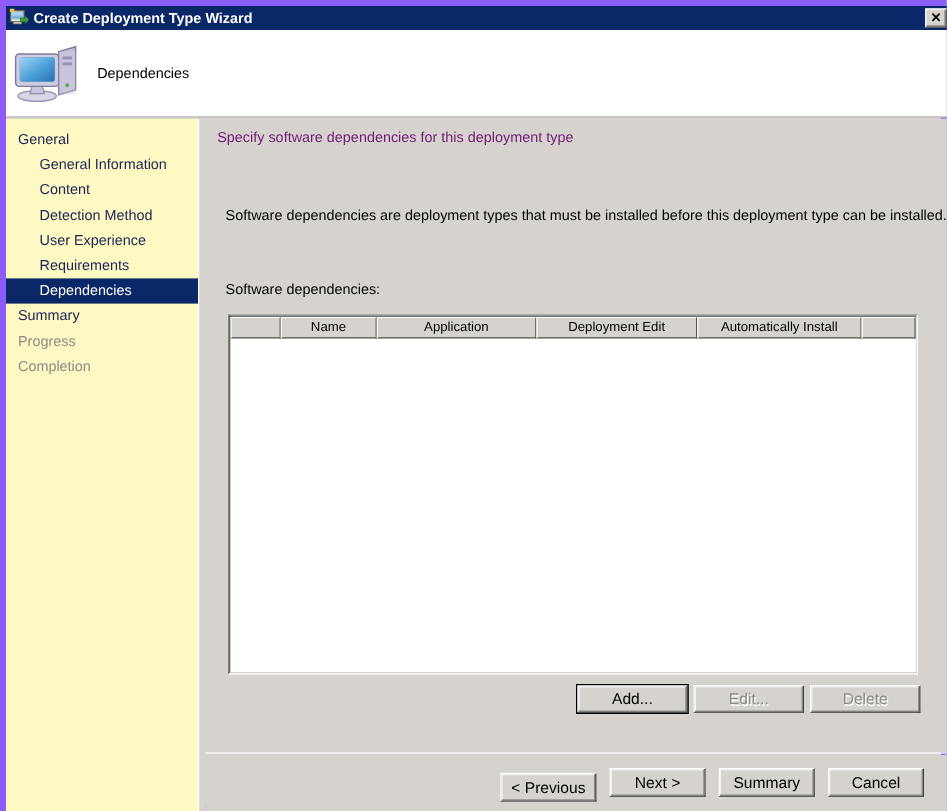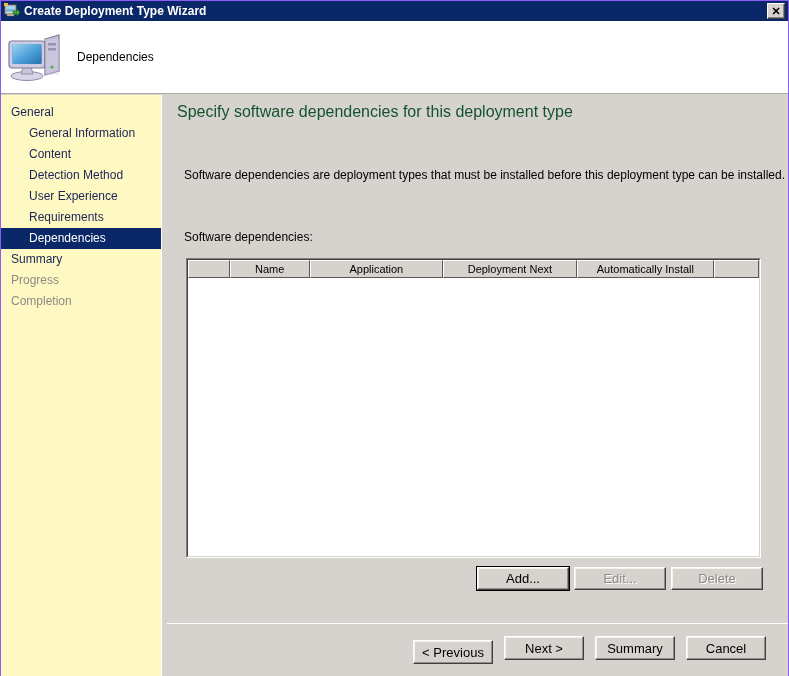--- a/index.html
+++ b/index.html
@@ -14,21 +14,21 @@
     font-size: 12px;
     color: #000;
     overflow: hidden;
   }
   .window {
     position: relative;
     width: 789px;
     height: 676px;
     background: #d6d3ce;
     box-sizing: border-box;
-    border: 1px solid #8b5cf6;
+    border: 5px solid #8b5cf6;
   }
 
   
   .titlebar {
     position: absolute;
     left: 0; top: 0;
     width: 787px;
     height: 20px;
     background: #0a2767;
     display: flex;
@@ -142,22 +142,22 @@
     left: 166px;
     top: 94px;
     width: 621px;
     height: 528px;
     background: #d6d3ce;
   }
   .page-heading {
     position: absolute;
     left: 10px;
     top: 8px;
-    font-size: 16px;
-    color: #14532d;
+    font-size: 12px;
+    color: #701a75;
     white-space: nowrap;
   }
   .page-desc {
     position: absolute;
     left: 17px;
     top: 73px;
     font-size: 12px;
     color: #000;
     white-space: nowrap;
   }
@@ -335,21 +335,21 @@
     <div class="page-heading">Specify software dependencies for this deployment type</div>
     <div class="page-desc">Software dependencies are deployment types that must be installed before this deployment type can be installed.</div>
     <div class="list-label">Software dependencies:</div>
 
     <div class="table-wrap">
       <div class="table-inner">
         <div class="thead">
           <div class="th" style="width:42px"></div>
           <div class="th" style="width:80px">Name</div>
           <div class="th" style="width:134px">Application</div>
-          <div class="th" style="width:134px">Deployment Next</div>
+          <div class="th" style="width:134px">Deployment Edit</div>
           <div class="th" style="width:138px">Automatically Install</div>
           <div class="th" style="width:45px"></div>
         </div>
         <div class="tbody"></div>
       </div>
     </div>
 
     <div class="row-buttons">
       <div class="btn btn-add default">Add...</div>
       <div class="btn btn-edit disabled">Edit...</div>

